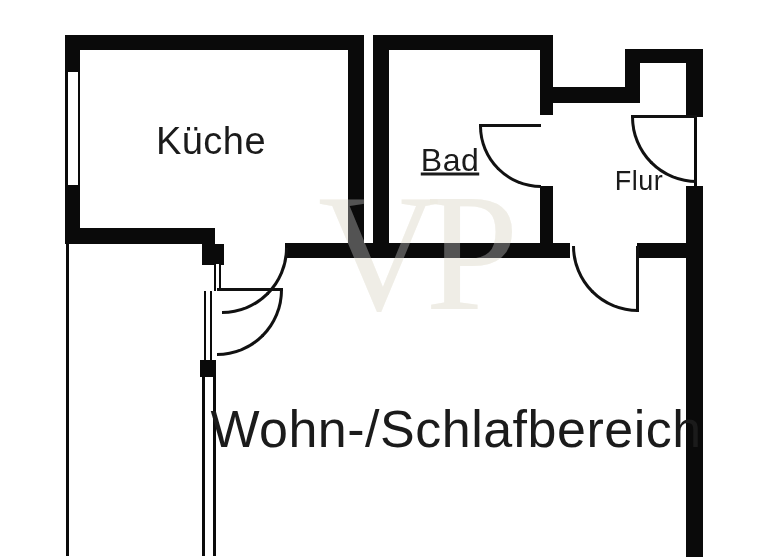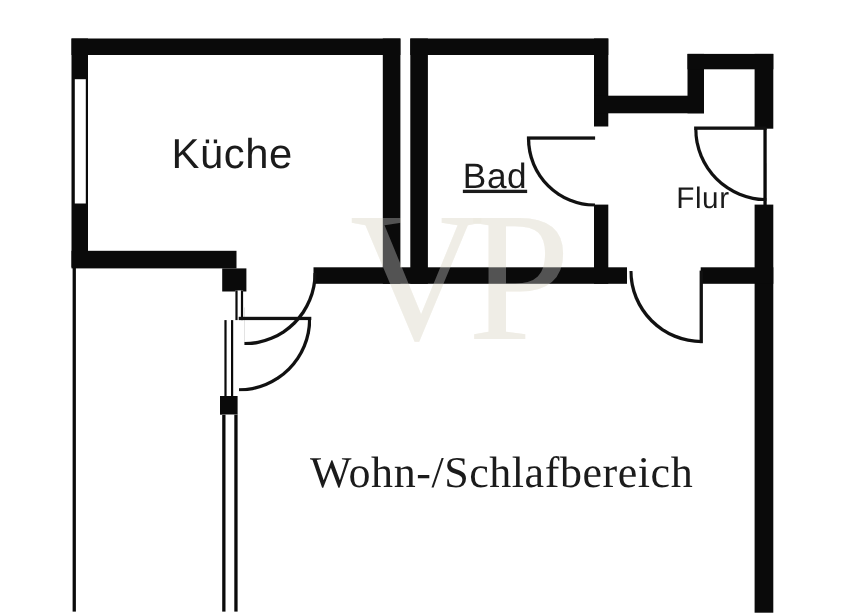--- a/index.html
+++ b/index.html
@@ -79,17 +79,17 @@
 
   <div class="leaf" style="left:636px;top:246px;width:3px;height:66px;"></div>
   <div class="arc bl" style="left:572px;top:246px;width:66px;height:66px;"></div>
 
   <div class="leaf" style="left:631px;top:115px;width:66px;height:3px;"></div>
   <div class="arc bl" style="left:631px;top:117px;width:66px;height:66px;"></div>
 
   <div class="room-label" style="left:211px;top:141px;font-size:38px;">Küche</div>
   <div class="room-label" style="left:450px;top:160px;font-size:32px;text-decoration:underline;">Bad</div>
   <div class="room-label" style="left:618px;top:181px;font-size:27px;margin-left:21px;">Flur</div>
-  <div class="room-label" style="left:456px;top:429px;font-size:40px;font-family:Liberation Serif, serif;">Wohn-/Schlafbereich</div>
+  <div class="room-label" style="left:456px;top:429px;font-size:52px;">Wohn-/Schlafbereich</div>
 
   <div class="watermark wm-over">VP</div>
 
 </div>
 
 </body></html>

